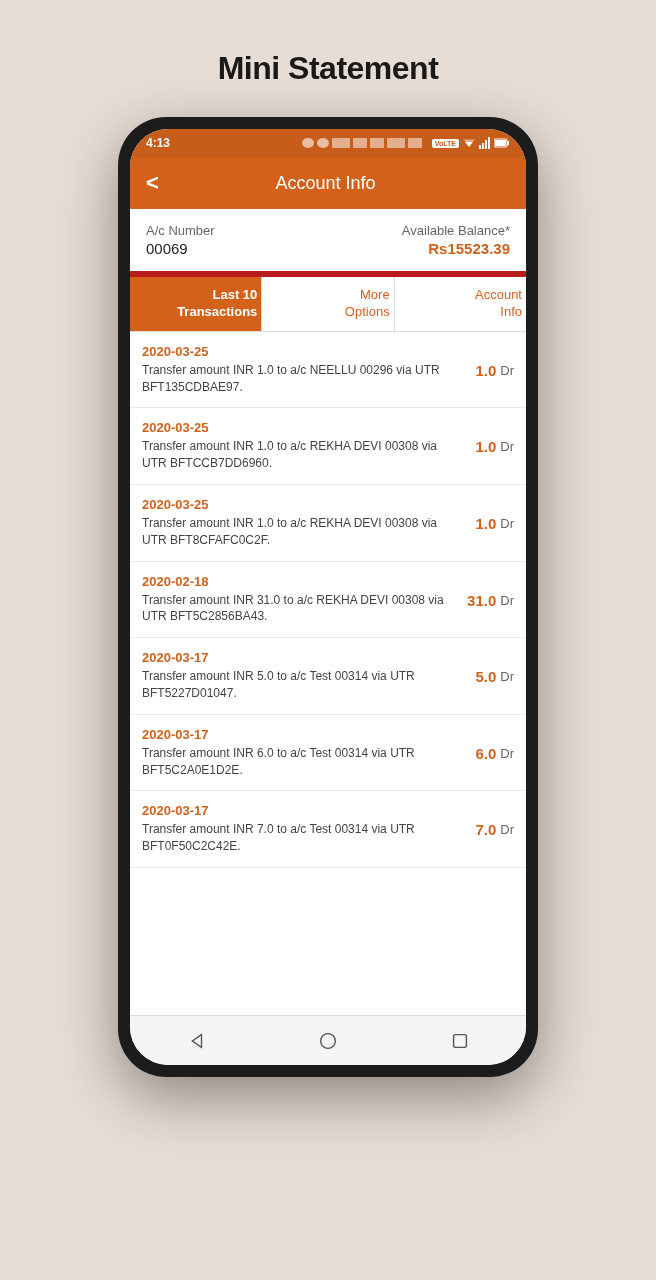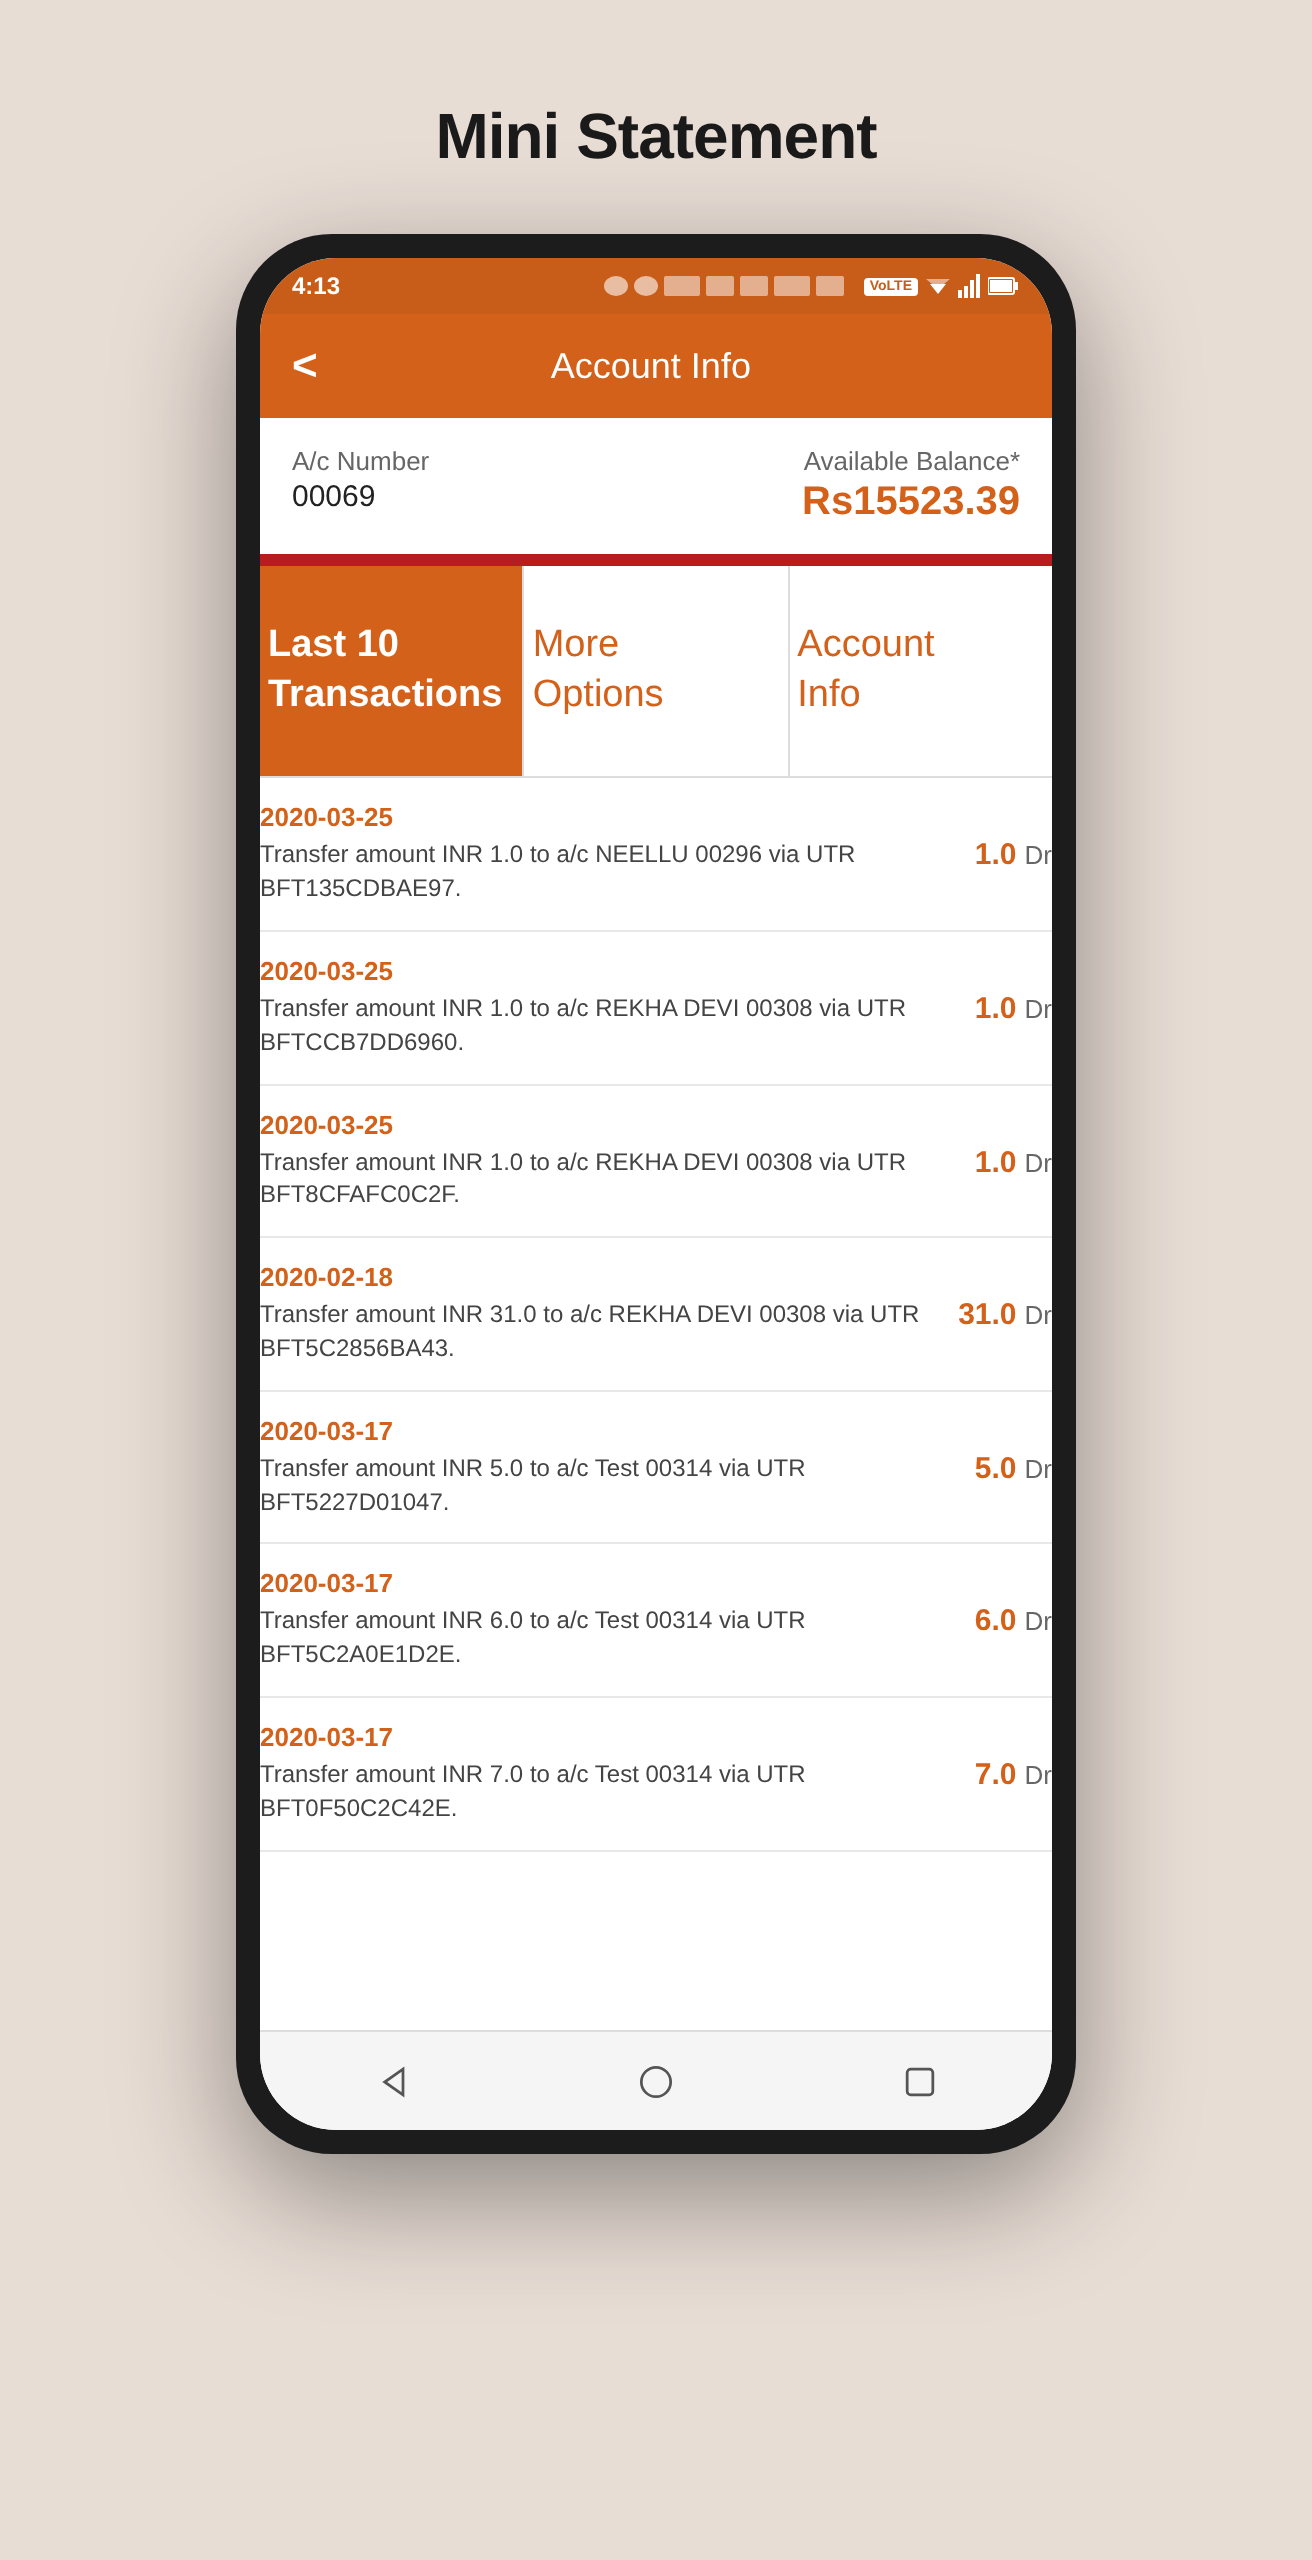--- a/index.html
+++ b/index.html
@@ -119,56 +119,56 @@
       margin-top: 2px;
     }
     .balance-section {
       text-align: right;
     }
     .balance-label {
       font-size: 13px;
       color: #666;
     }
     .balance-value {
-      font-size: 20px;
+      font-size: 15px;
       color: #d4611a;
       font-weight: 600;
       margin-top: 2px;
     }
     
     .tabs-row {
       display: flex;
       border-bottom: 1px solid #ddd;
     }
     .tab {
       flex: 1;
-      text-align: left;
-      padding: 28px 4px;
-      font-size: 19px;
+      text-align: right;
+      padding: 10px 4px;
+      font-size: 13px;
       color: #d4611a;
       cursor: pointer;
       border-right: 1px solid #ddd;
       line-height: 1.3;
     }
     .tab:last-child {
       border-right: none;
     }
     .tab.active {
       background-color: #d4611a;
       color: white;
       font-weight: 600;
     }
     
     .transactions-list {
       flex: 1;
       overflow-y: auto;
       background: white;
     }
     .transaction-item {
-      padding: 12px 0;
+      padding: 12px 12px;
       border-bottom: 1px solid #e8e8e8;
       display: flex;
       justify-content: space-between;
       align-items: flex-start;
     }
     .txn-left {
       flex: 1;
       margin-right: 12px;
     }
     .txn-date {

